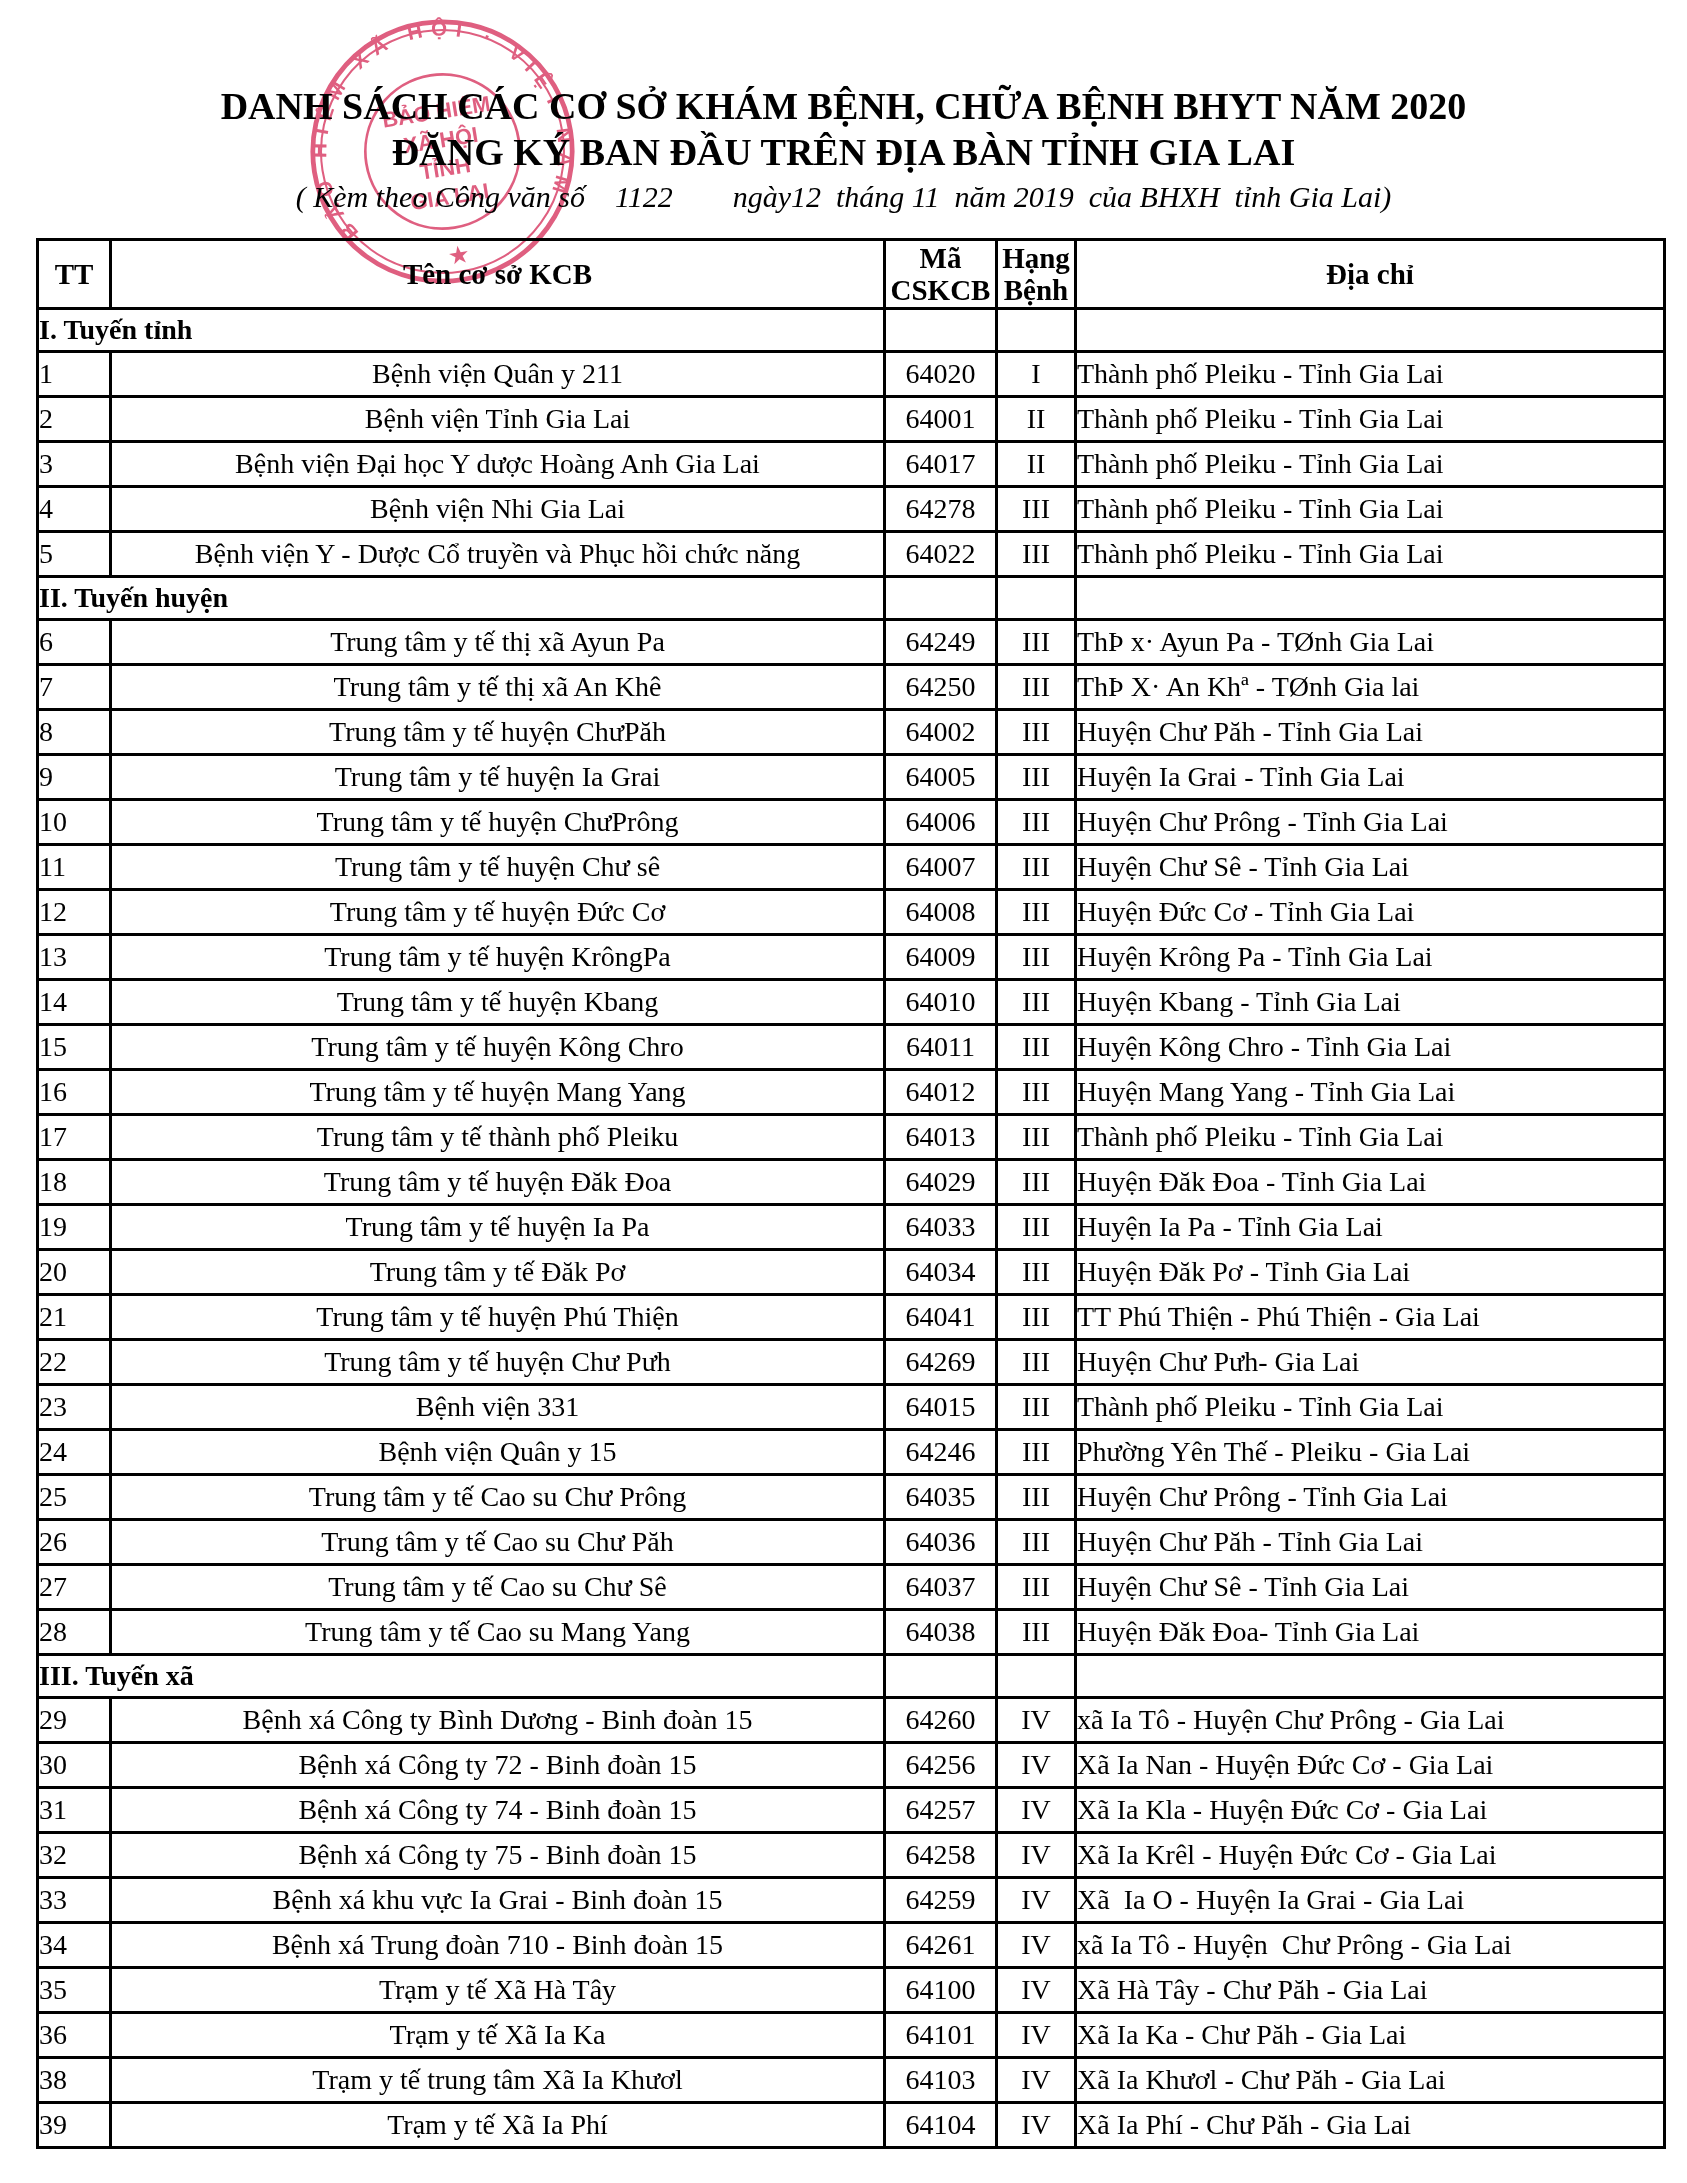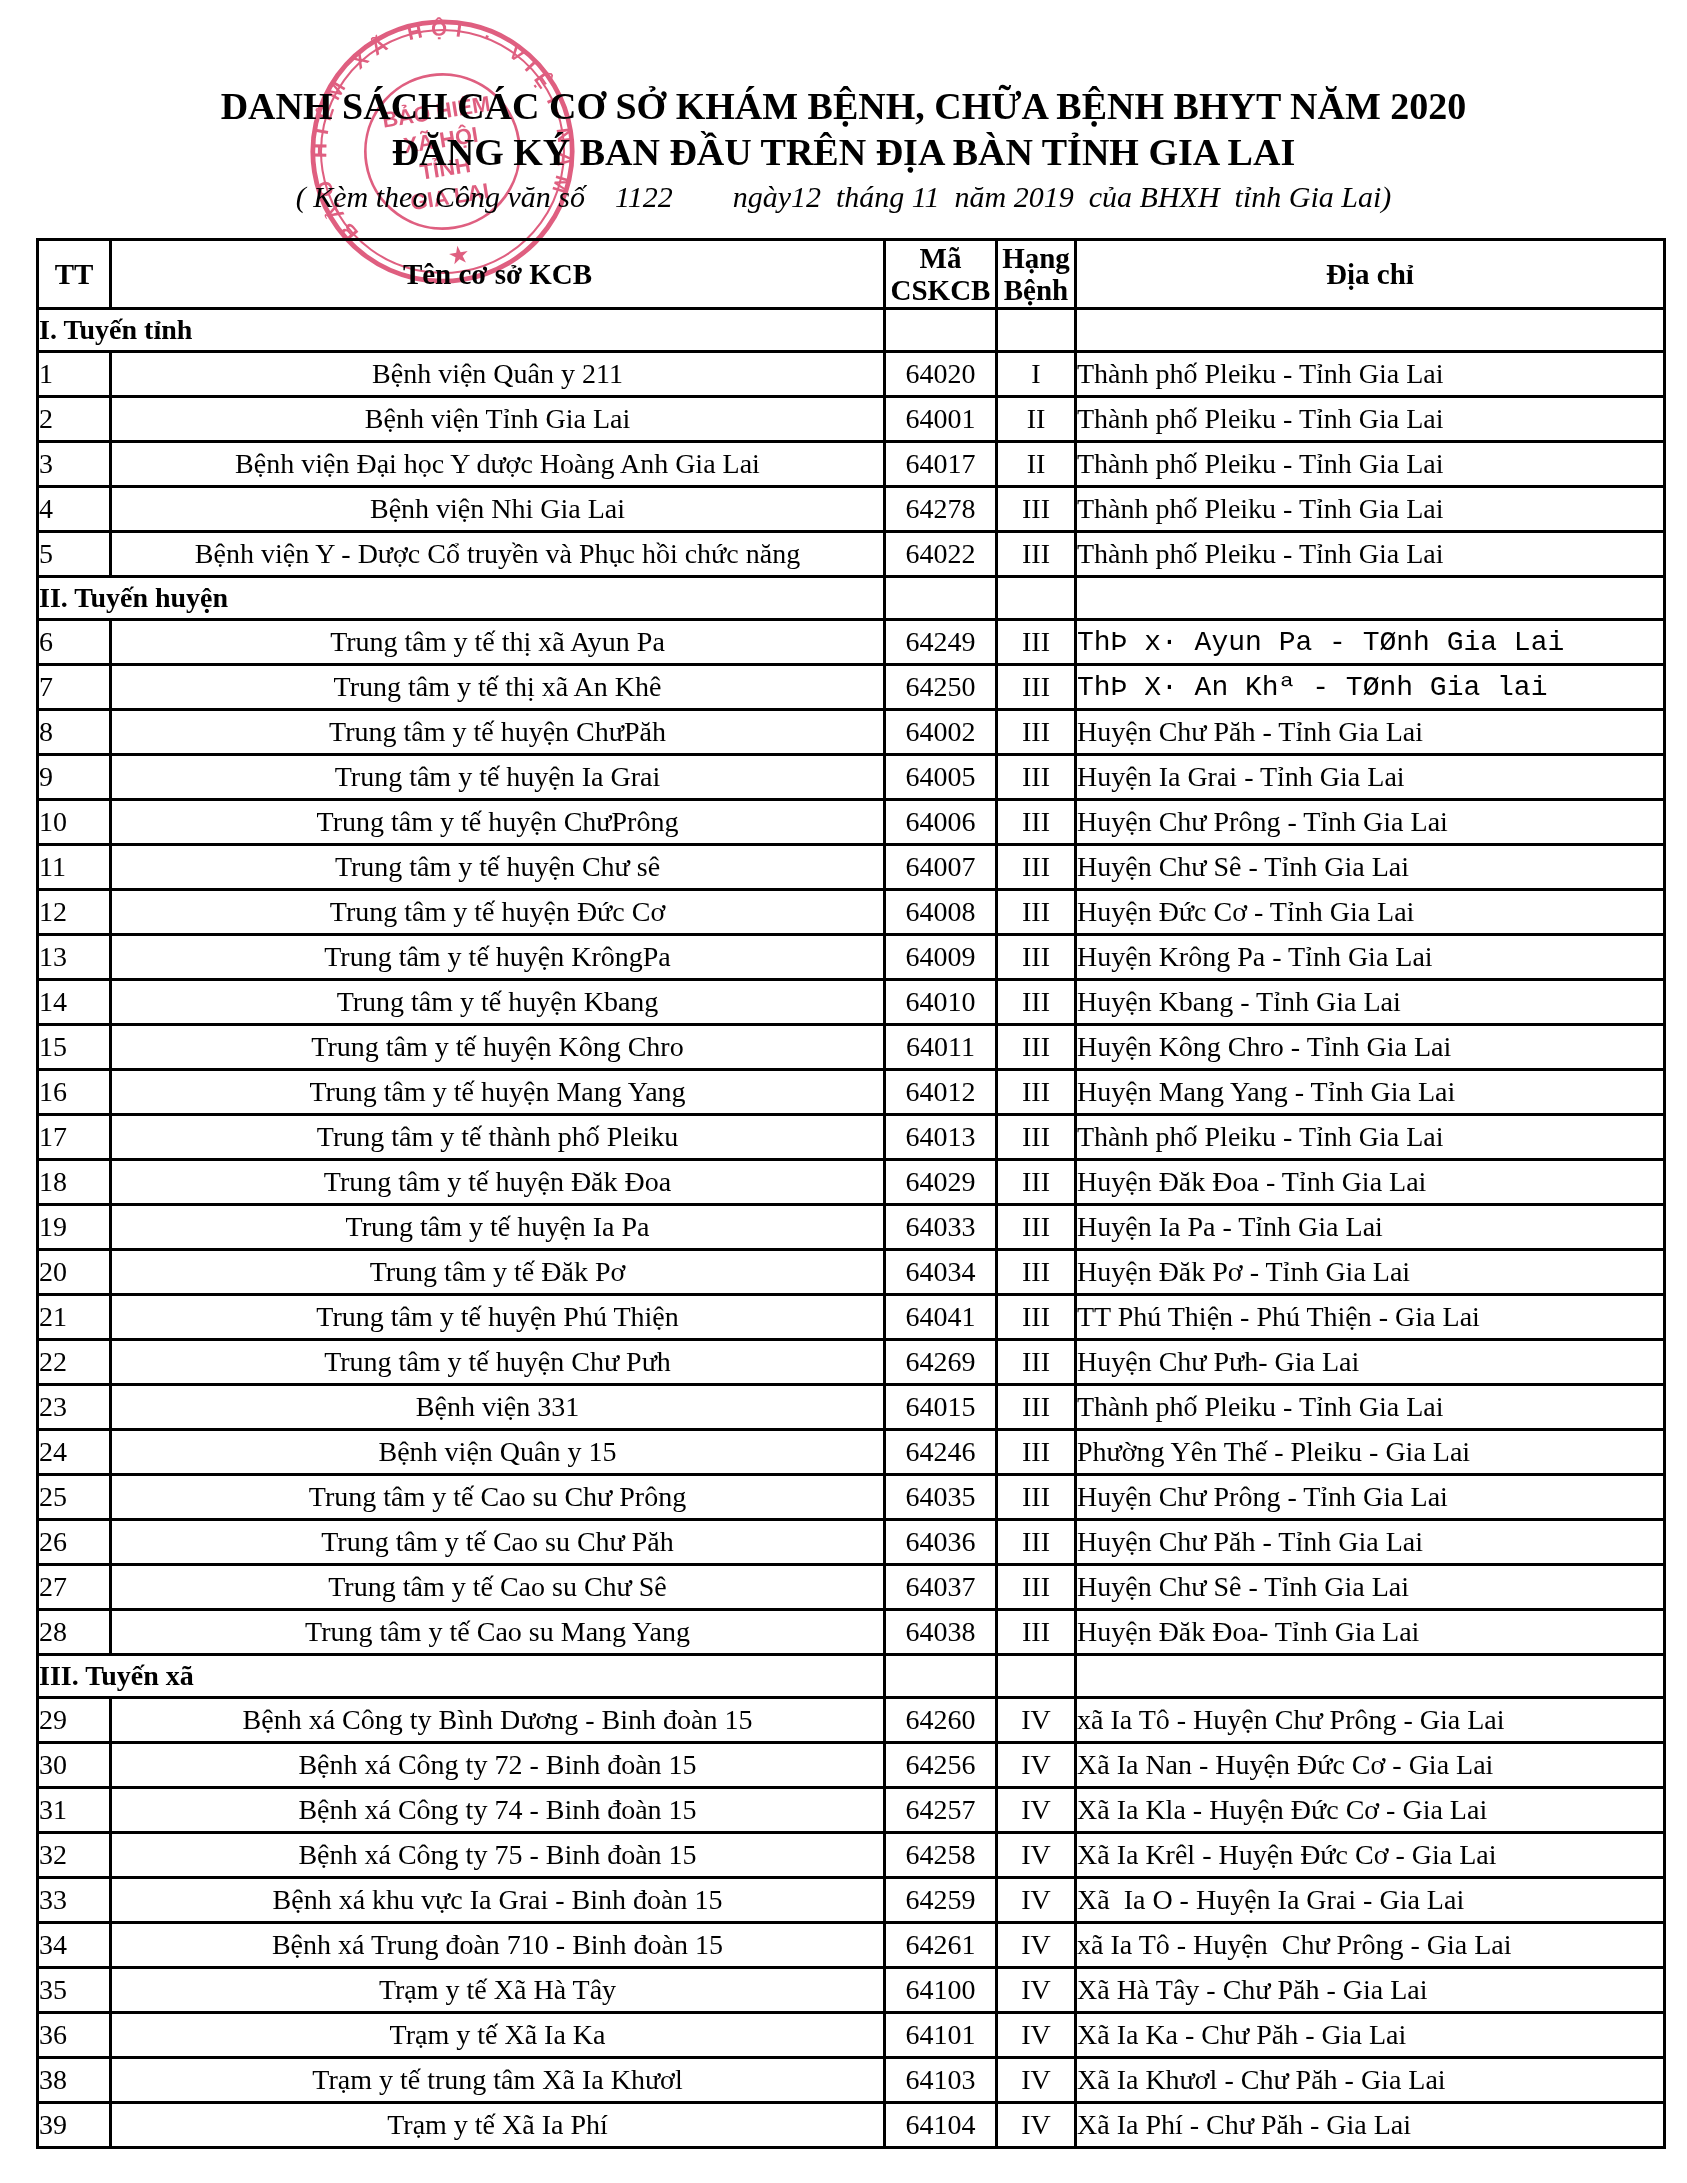--- a/index.html
+++ b/index.html
@@ -19,21 +19,21 @@
   .w-tt{width:73px}.w-name{width:774px}.w-code{width:112px}.w-grade{width:79px}.w-addr{width:589px}
   .doc-table th{font-size:29px;font-weight:bold;text-align:center;height:66px;line-height:1.12;padding:0;}
   .doc-table td{font-size:28px;height:42px;padding:0;}
   tr.section-row td{height:40px;}
   .section-label{font-weight:bold;font-size:30px;padding-left:5.3px;text-align:left;margin-left:12px;}
   .col-tt{padding-left:6.6px;text-align:left;}
   .col-name{padding-left:8px;text-align:center;white-space:pre;}
   .col-code{text-align:center;}
   .col-grade{text-align:center;}
   .col-address{padding-left:8px;text-align:left;white-space:pre;margin-top:12px;}
-  .sans-addr{font-family:Liberation Mono, monospace;font-size:29px;}
+  .sans-addr{font-family:Liberation Serif, serif;font-size:29px;}
   .stamp{
     position:absolute;left:306px;top:14.6px;width:273px;height:273px;
     transform:rotate(-9deg);opacity:.84;mix-blend-mode:multiply;pointer-events:none;
   }
   .stamp .ring-text{font-family:"Liberation Sans","DejaVu Sans",sans-serif;font-weight:bold;font-size:30px;letter-spacing:3px;}
   .stamp .center-line{font-family:"Liberation Sans","DejaVu Sans",sans-serif;font-weight:bold;font-size:32px;text-anchor:middle;}
   .stamp .star-glyph{font-size:36px;text-anchor:middle;}
 </style>
 </head>
 <body>

